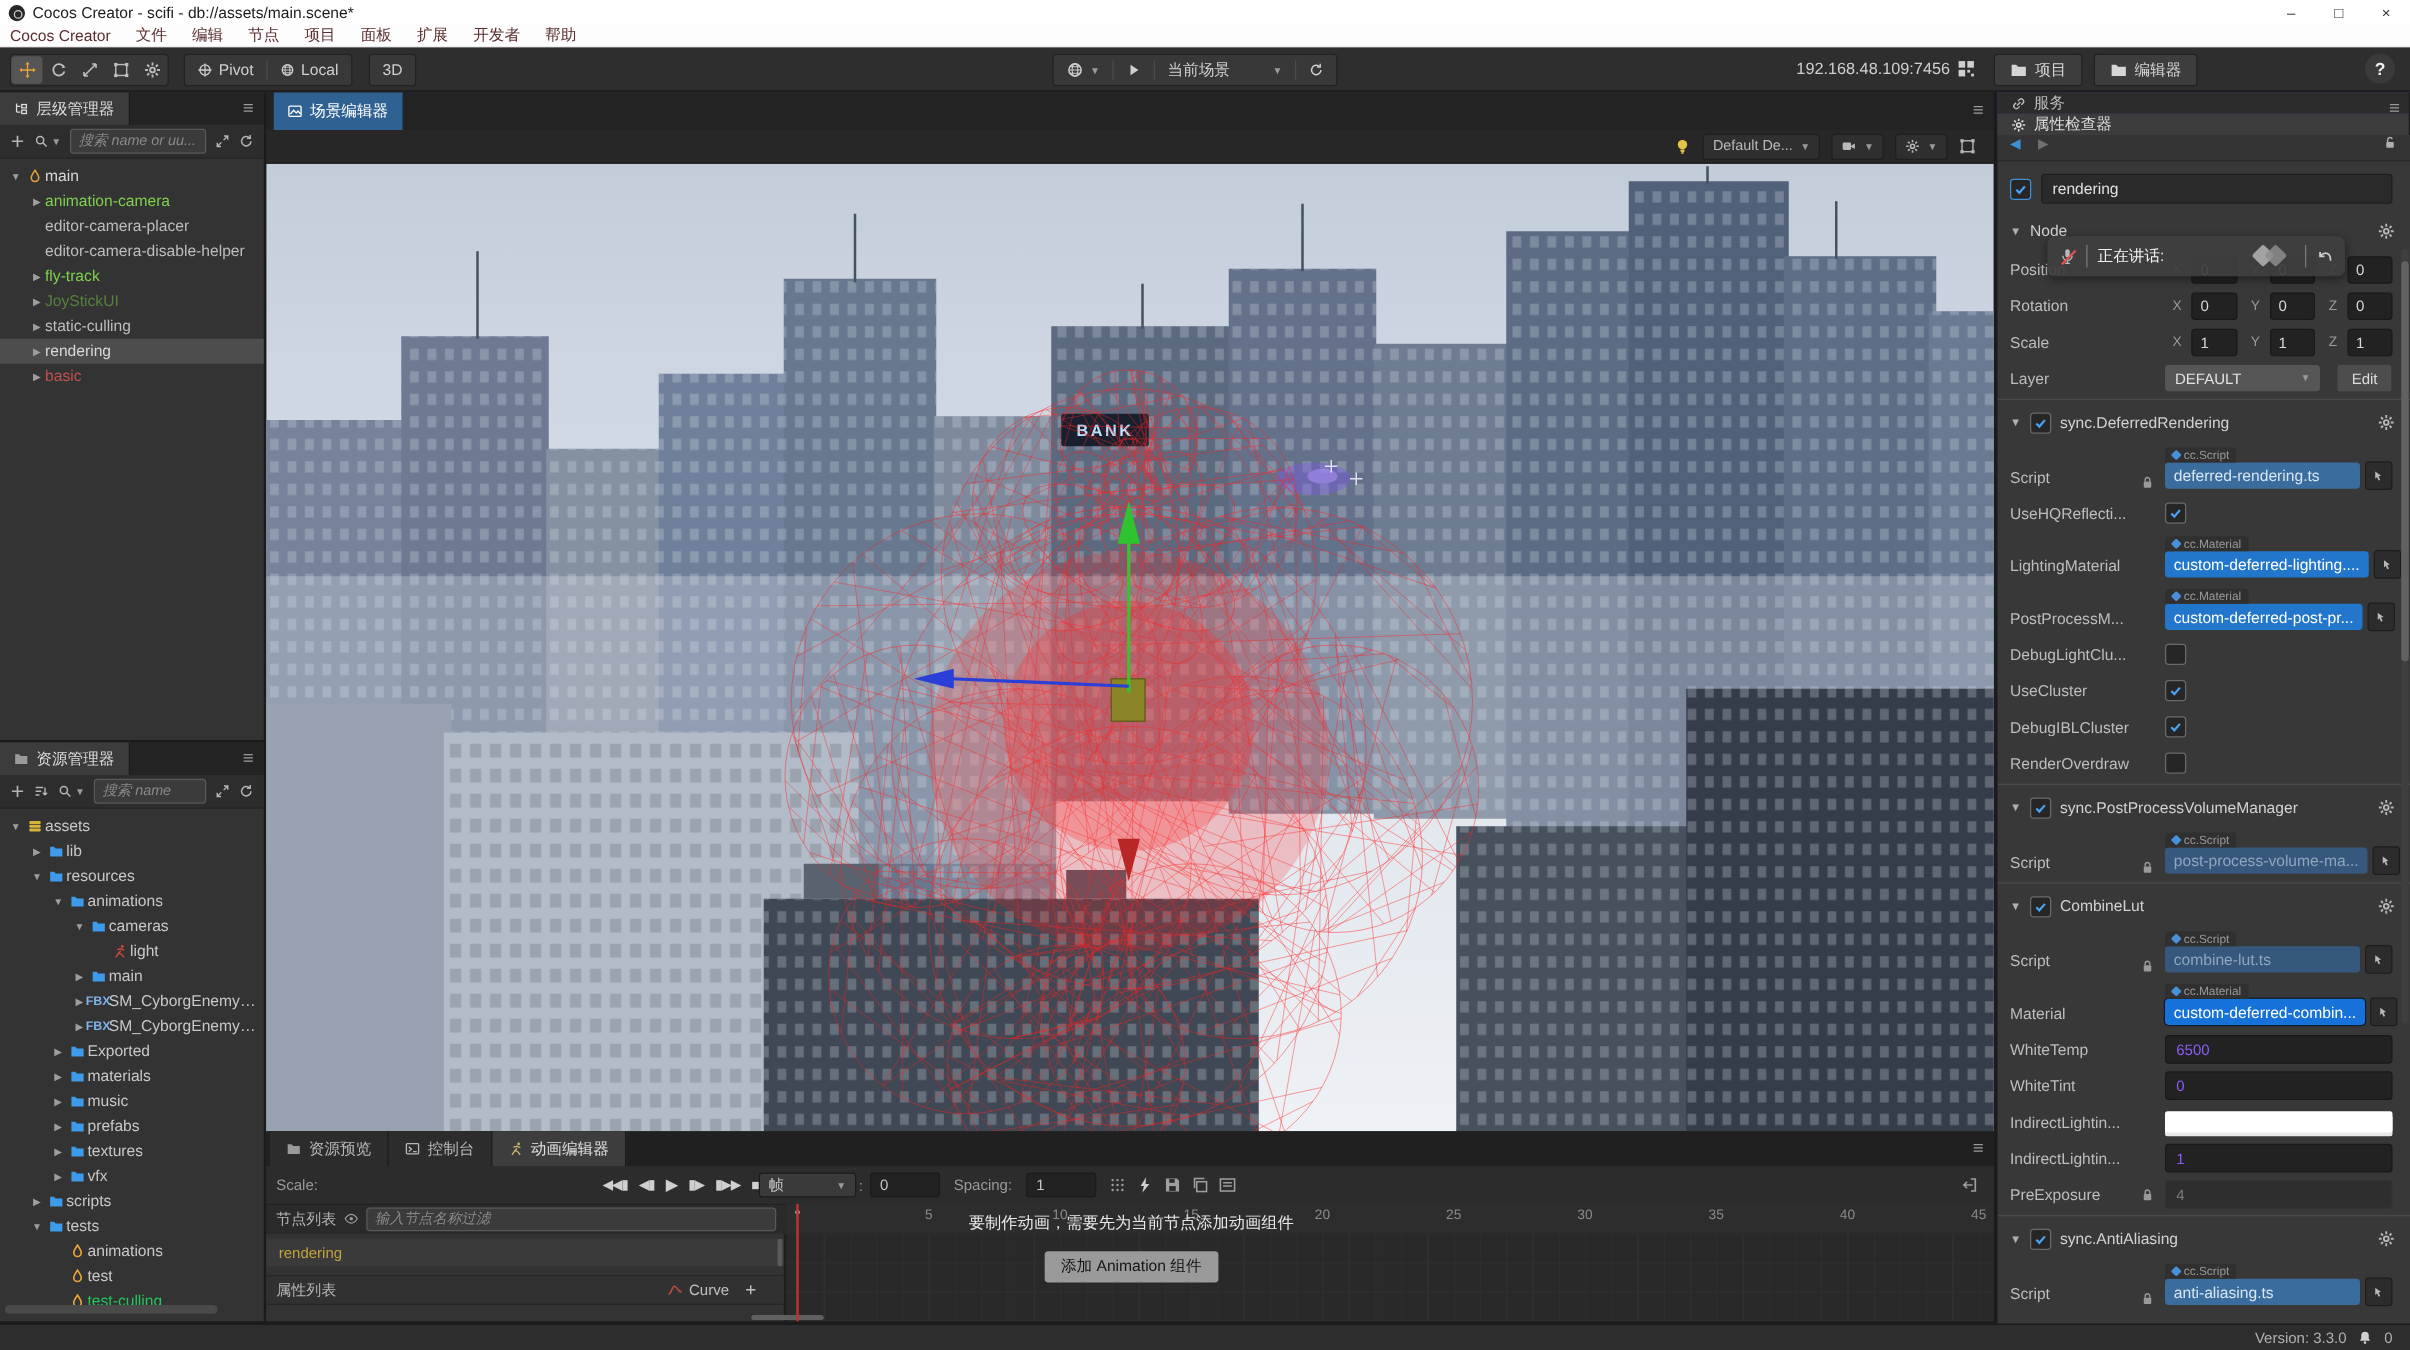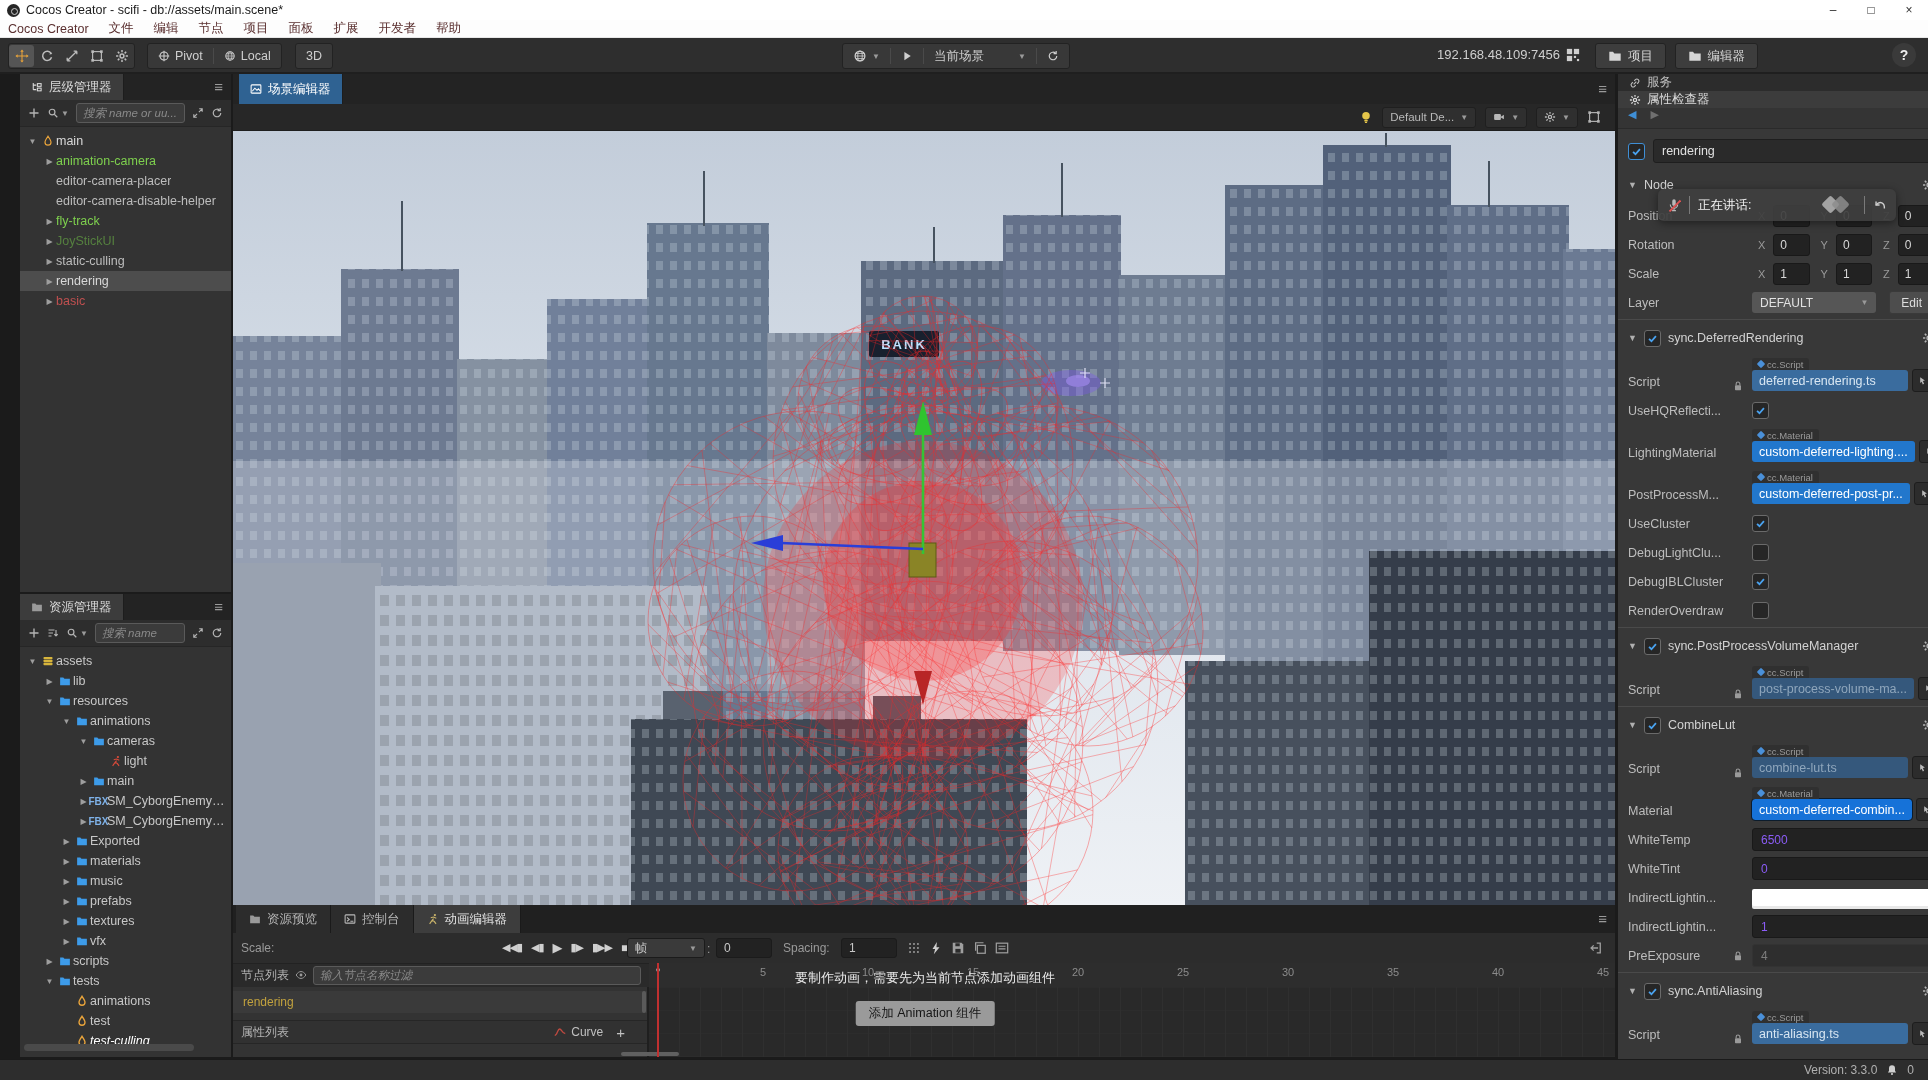--- a/index.html
+++ b/index.html
@@ -28,21 +28,21 @@
   .toolbtn.active{background:#555;border-radius:3px;color:#e8a33b;}
   .txtbtn{display:flex;align-items:center;gap:5px;padding:0 10px;height:22px;font-size:12.5px;color:#cfcfcf;}
   .sep-line{width:1px;height:16px;background:#4a4a4a;}
   .tb-addr{position:absolute;top:9px;right:348px;color:#cfcfcf;font-size:13px;display:flex;gap:6px;align-items:center;}
   .tb-btn{position:absolute;top:5px;height:24px;background:#3d3d3d;border:1px solid #222;border-radius:3px;
           display:flex;align-items:center;gap:6px;padding:0 12px;color:#d5d5d5;font-size:12.5px;}
   .help-circle{position:absolute;top:5px;right:12px;width:24px;height:24px;border-radius:50%;background:#3a3a3a;
                color:#eee;display:flex;align-items:center;justify-content:center;font-weight:bold;font-size:14px;}
 
   
-  .panel{position:absolute;background:#333;margin-left:20px;}
+  .panel{position:absolute;background:#333;}
   .ptabs{height:26px;background:#232323;display:flex;align-items:stretch;position:relative;}
   .ptab{display:flex;align-items:center;gap:6px;padding:0 11px;font-size:12.5px;color:#bdbdbd;background:#2c2c2c;
         border-right:1px solid #1d1d1d;}
   .ptab.on{background:#3c3c3c;color:#dcdcdc;}
   .ptab.scene-on{background:#2f6292;color:#fff;}
   .hamb{position:absolute;right:8px;top:5px;color:#9a9a9a;font-size:15px;line-height:15px;}
   .ptools{height:26px;background:#2d2d2d;display:flex;align-items:center;gap:7px;padding:0 8px;border-bottom:1px solid #262626;color:#b5b5b5;}
   .srch{flex:1;min-width:20px;height:18px;background:#3b3b3b;border:1px solid #5a5a5a;border-radius:3px;color:#bbb;
         font-size:11.5px;padding:0 6px;font-family:"Liberation Sans",sans-serif;}
   .srch::placeholder{color:#8a8a8a;font-style:italic;}
@@ -766,21 +766,21 @@
           </span>
           <span style="color:#c8c8c8;overflow:hidden;text-overflow:ellipsis;">test</span>
         </div>
         <div class="trow" style="padding-left: 40px;">
           <span class="tarrow"></span>
           <span class="ticon">
             <svg class="ic12 " style="color:#e8a33b">
               <use href="#i-flamef"></use>
             </svg>
           </span>
-          <span style="color:#ffffff;overflow:hidden;text-overflow:ellipsis;font-style:italic;">test-culling</span>
+          <span style="color:#22c55e;overflow:hidden;text-overflow:ellipsis;">test-culling</span>
         </div>
       </div>
     <div style="position:absolute;left:4px;bottom:6px;width:170px;height:7px;background:#4a4a4a;border-radius:4px;"></div>
   </div>
 
   <div class="panel" id="scenePanel">
     <div class="ptabs" style="height:30px;">
       <div class="ptab scene-on" style="margin-left:6px;">
         <svg class="ic12">
             <use href="#i-image"></use>
@@ -1489,32 +1489,32 @@
                 </span>
         <span class="afield bright">custom-deferred-post-pr...</span>
         <span class="pick">
                   <svg class="ic12 ic10">
                     <use href="#i-picker"></use>
                   </svg>
                 </span>
               </span>
             </div>
             <div class="prop-row" style="">
+      <span class="plabel" style="">DebugLightClu...</span>
+              <span class="pslot"></span>
+              <span class="cb"></span>
+            </div>
+            <div class="prop-row" style="">
       <span class="plabel" style="">UseCluster</span>
               <span class="pslot"></span>
               <span class="cb">
                 <svg viewBox="0 0 16 16">
                   <path d="M3 8.5 6.5 12 13 4.5" stroke="#4aa3f0" stroke-width="2.6" fill="none"></path>
                 </svg>
               </span>
-            </div>
-            <div class="prop-row" style="">
-      <span class="plabel" style="">DebugLightClu...</span>
-              <span class="pslot"></span>
-              <span class="cb"></span>
             </div>
             <div class="prop-row" style="">
       <span class="plabel" style="">DebugIBLCluster</span>
               <span class="pslot"></span>
               <span class="cb">
                 <svg viewBox="0 0 16 16">
                   <path d="M3 8.5 6.5 12 13 4.5" stroke="#4aa3f0" stroke-width="2.6" fill="none"></path>
                 </svg>
               </span>
             </div>

